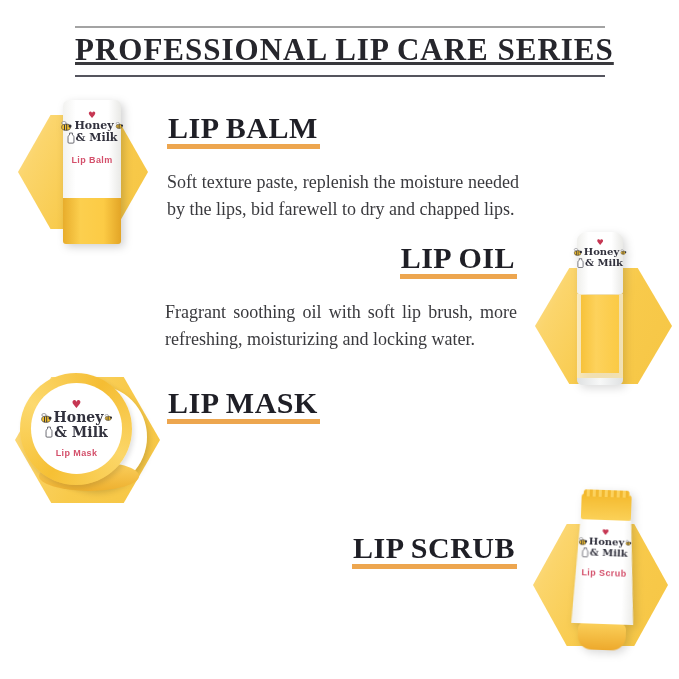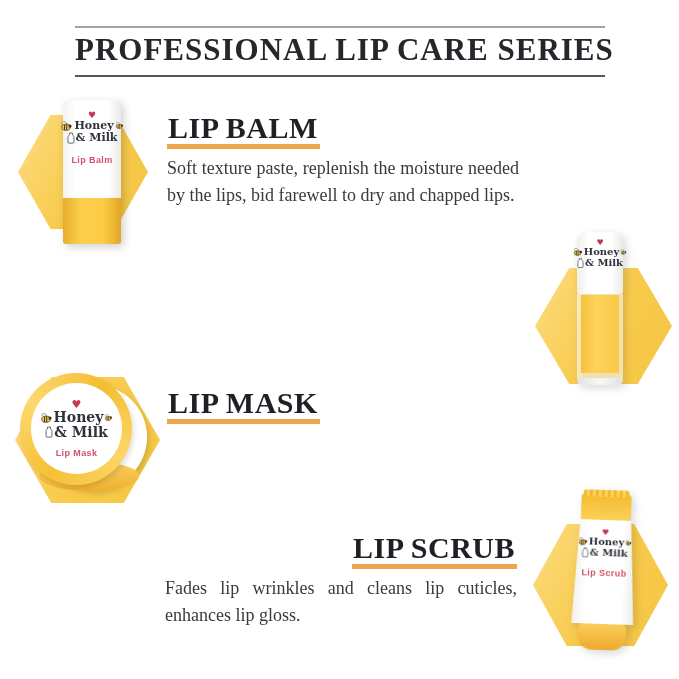--- a/index.html
+++ b/index.html
@@ -1,36 +1,36 @@
 <!DOCTYPE html>
 <html style="--hex_yellow: #F8CA4B; --hex_bevel: #FCE09A; --accent_underline: #EDA64F; --label_red: #D4506B; --heading_ink: #1F1F26; --body_ink: #3A3A3E;"><head>
 <meta charset="utf-8">
 <style>
   html,body{margin:0;padding:0;background:#fff;}
   .canvas{position:relative;width:679px;height:679px;background:#ffffff;overflow:hidden;
           font-family:"Liberation Serif", serif;color:#3a3a3e;}
 
   
-  .title-block{position:absolute;left:75px;top:26px;width:530px;text-align:right;}
+  .title-block{position:absolute;left:75px;top:26px;width:530px;text-align:right;text-decoration:underline;}
   .rule{height:0;border-top:2px solid #a3a3a3;}
   .rule.bottom{border-top:2px solid #55555e;}
   .page-title{margin:4px 0 7px 0;font-size:31px;line-height:36px;font-weight:600;
               letter-spacing:1px;color:#26262c;white-space:nowrap;}
 
   
   .text-block{position:absolute;width:352px;}
   .tb1{left:167px;top:111px;}
   .tb2{left:165px;top:241px;}
   .tb3{left:167px;top:386px;}
   .tb4{left:165px;top:531px;}
   .heading{margin:0;line-height:1.1;}
   .heading.right{text-align:right;}
   .hd{display:inline-block;font-size:30px;font-weight:600;color:var(--heading_ink,#1f1f26);
       letter-spacing:.5px;border-bottom:5px solid var(--accent_underline,#eda64f);padding:0 2px 0 1px;}
-  .desc{margin:6px 0 0 0;font-size:18px;line-height:27px;text-align:justify;
+  .desc{margin:20px 0 0 0;font-size:18px;line-height:27px;text-align:justify;
         color:var(--body_ink,#3a3a3e);}
 
   
   .hex{position:absolute;clip-path:polygon(25% 0%,75% 0%,100% 50%,75% 100%,25% 100%,0% 50%);
        background:linear-gradient(118deg,var(--hex_bevel,#fce09a) 0%,#fbd56c 20%,var(--hex_yellow,#f8ca4b) 55%,#f6c645 100%);}
   .group{position:absolute;}
 
   
   .logo{display:flex;flex-direction:column;align-items:center;line-height:1.05;}
   .logo .heart{font-family:"DejaVu Sans",sans-serif;color:#c63753;line-height:1;}
@@ -238,23 +238,26 @@
       </div>
       <div class="tube-base"></div>
     </div>
   </div>
 
   <section class="text-block tb1">
     <h2 class="heading"><span class="hd">LIP BALM</span></h2>
     <p class="desc">Soft texture paste, replenish the moisture needed by the lips, bid farewell to dry and chapped lips.</p>
   </section>
 
+  <section class="text-block tb2">
+    <h2 class="heading right"><span class="hd">LIP OIL</span></h2>
+    <p class="desc">Fragrant soothing oil with soft lip brush, more refreshing, moisturizing and locking water.</p>
+  </section>
 
   <section class="text-block tb3">
     <h2 class="heading"><span class="hd">LIP MASK</span></h2>
   </section>
 
   <section class="text-block tb4">
     <h2 class="heading right"><span class="hd">LIP SCRUB</span></h2>
-    <p class="desc">Fades lip wrinkles and cleans lip cuticles, enhances lip gloss.</p>
   </section>
 
 </div>
 
 </body></html>

